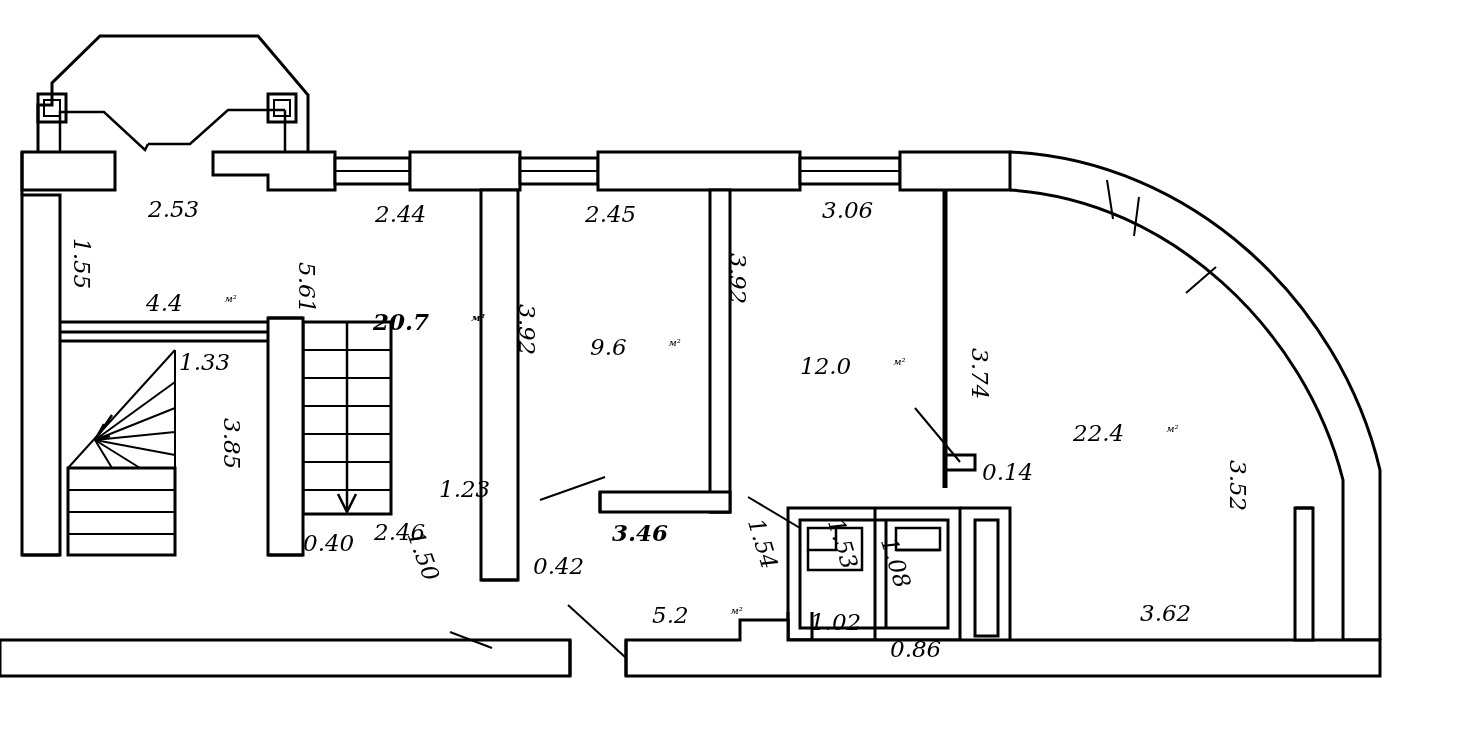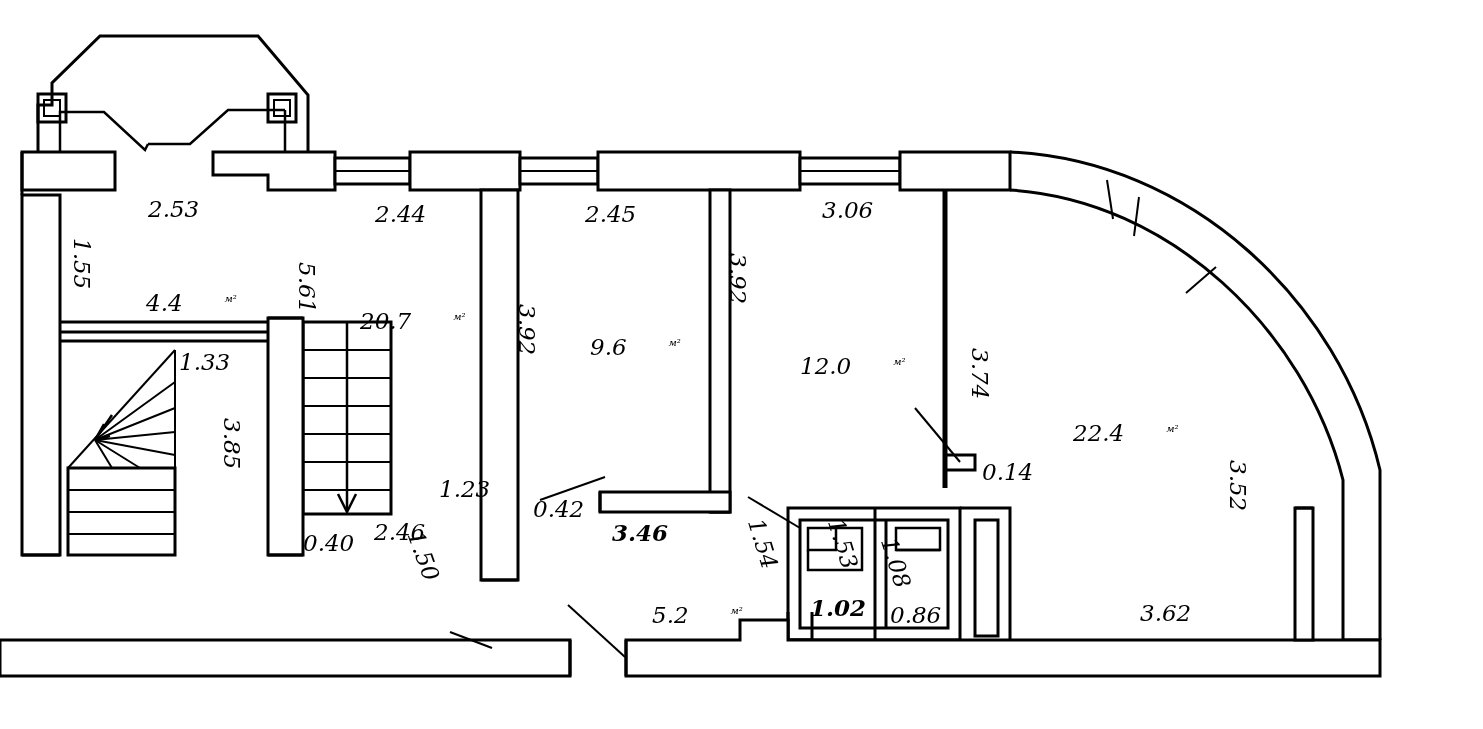--- a/index.html
+++ b/index.html
@@ -170,21 +170,21 @@
       <path d="M 748 497 L 800 528" stroke-width="2"></path>
       <path d="M 915 408 L 960 462" stroke-width="2"></path>
       <path d="M 110 150 L 148 128 L 190 146" stroke-width="2" opacity="0"></path>
 
     </g>
   </svg>
 
   <div class="lbl area" style="left:146px; top:292px;">
     <span>4.4</span><span class="sup">м²</span>
   </div>
-  <div class="lbl area" style="left:360px; top:310px;">
+  <div class="lbl area" style="left:373px; top:310px;font-weight:bold;">
     <span>20.7</span><span class="sup">м²</span>
   </div>
   <div class="lbl area" style="left:590px; top:336px;">
     <span>9.6</span><span class="sup">м²</span>
   </div>
   <div class="lbl area" style="left:800px; top:355px;">
     <span>12.0</span><span class="sup">м²</span>
   </div>
   <div class="lbl area" style="left:1073px; top:422px;">
     <span>22.4</span><span class="sup">м²</span>
@@ -195,24 +195,24 @@
 
   <div class="lbl dim" style="left:148px; top:198px;">2.53</div>
   <div class="lbl dim" style="left:375px; top:203px;">2.44</div>
   <div class="lbl dim" style="left:585px; top:203px;">2.45</div>
   <div class="lbl dim" style="left:822px; top:199px;">3.06</div>
   <div class="lbl dim" style="left:179px; top:351px;">1.33</div>
   <div class="lbl dim" style="left:431px; top:478px;margin-left:8px;">1.23</div>
   <div class="lbl dim" style="left:982px; top:461px;">0.14</div>
   <div class="lbl dim" style="left:303px; top:532px;">0.40</div>
   <div class="lbl dim" style="left:374px; top:521px;">2.46</div>
-  <div class="lbl dim" style="left:533px; top:498px;font-style:italic;">0.42</div>
+  <div class="lbl dim" style="left:533px; top:555px;font-style:italic;">0.42</div>
   <div class="lbl dim" style="left:612px; top:521px;font-weight:bold;">3.46</div>
-  <div class="lbl dim" style="left:810px; top:596px;font-weight:bold;">1.02</div>
-  <div class="lbl dim" style="left:890px; top:604px;">0.86</div>
+  <div class="lbl dim" style="left:810px; top:611px;">1.02</div>
+  <div class="lbl dim" style="left:890px; top:638px;">0.86</div>
   <div class="lbl dim" style="left:1140px; top:602px;">3.62</div>
 
   <div class="lbl dim" style="left:93px; top:238px; transform: rotate(90deg);">1.55</div>
   <div class="lbl dim" style="left:318px; top:262px; transform: rotate(90deg);">5.61</div>
   <div class="lbl dim" style="left:538px; top:304px; transform: rotate(90deg);">3.92</div>
   <div class="lbl dim" style="left:749px; top:253px; transform: rotate(90deg);">3.92</div>
   <div class="lbl dim" style="left:991px; top:348px; transform: rotate(90deg);">3.74</div>
   <div class="lbl dim" style="left:243px; top:418px; transform: rotate(90deg);">3.85</div>
   <div class="lbl dim" style="left:1249px; top:460px; transform: rotate(90deg);">3.52</div>
 

